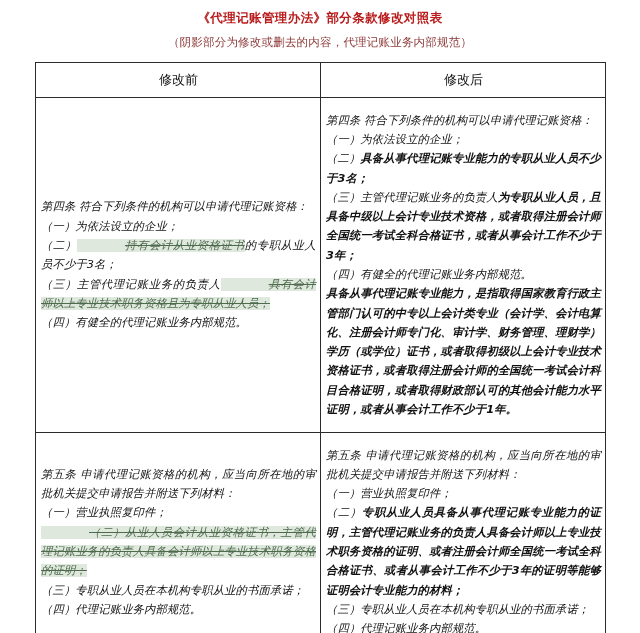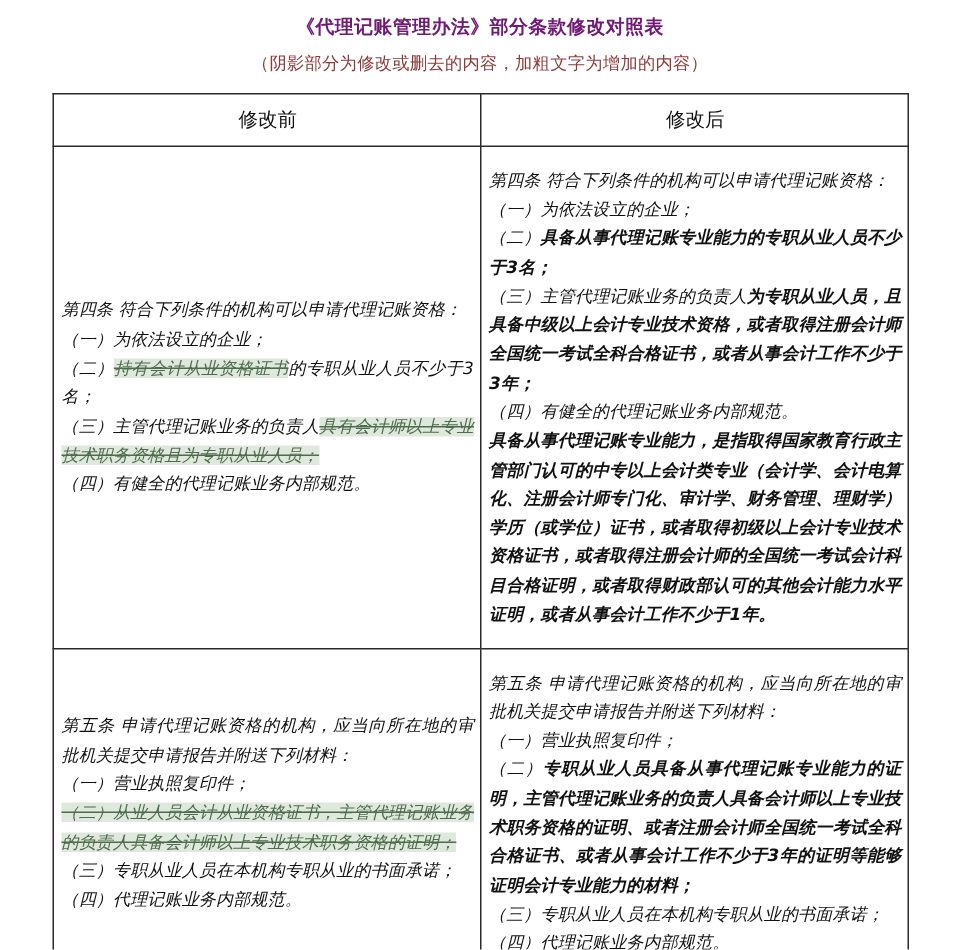--- a/index.html
+++ b/index.html
@@ -17,21 +17,21 @@
     position: relative;
     width: 640px;
     height: 633px;
     box-sizing: border-box;
   }
   .title-block {
     text-align: center;
     padding-top: 9px;
   }
   .doc-title {
-    color: #701a75;
+    color: #b91c1c;
     font-size: 12.5px;
     font-weight: 700;
     letter-spacing: 0.4px;
     line-height: 18px;
     margin: 0;
   }
   .doc-subtitle {
     color: #8d3a3a;
     font-size: 11.5px;
     font-weight: 400;
@@ -74,34 +74,35 @@
     text-justify: inter-ideograph;
   }
   .cell-left { padding-right: 2px; }
   .p { margin: 0; font-style: italic; }
   .bold { font-weight: 700; }
   .del {
     text-decoration: line-through;
     text-decoration-thickness: 1px;
     color: #4e6b4e;
     background: #dfe8dc;
+    padding-left: 48px;
   }
   .row-a td { height: 326px; }
   .row-b td { height: 210px; }
   .cell-right { padding-top: 5px; padding-bottom: 5px; vertical-align: top; }
   .va-mid { vertical-align: middle; }
 </style>
 </head>
 <body>
 
 <div class="page">
 
   <div class="title-block">
     <div class="doc-title">《代理记账管理办法》部分条款修改对照表</div>
-    <div class="doc-subtitle">（阴影部分为修改或删去的内容，加粗文字为增加的内容）</div>
+    <div class="doc-subtitle">（阴影部分为修改或删去的内容，代理记账业务内部规范）</div>
   </div>
 
   <div class="table-wrap">
     <table class="cmp">
       <colgroup>
         <col class="left-col">
         <col class="right-col">
       </colgroup>
       <thead>
         <tr>

